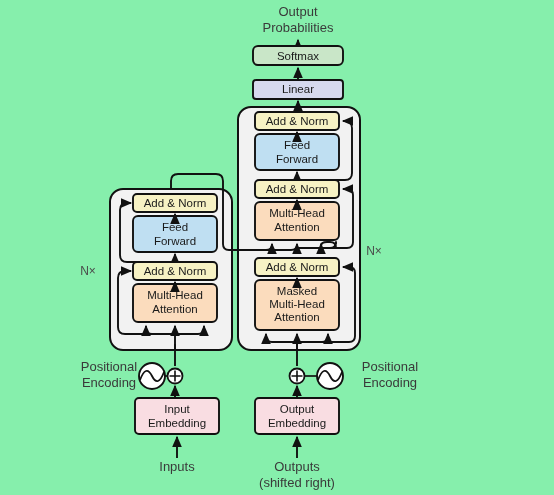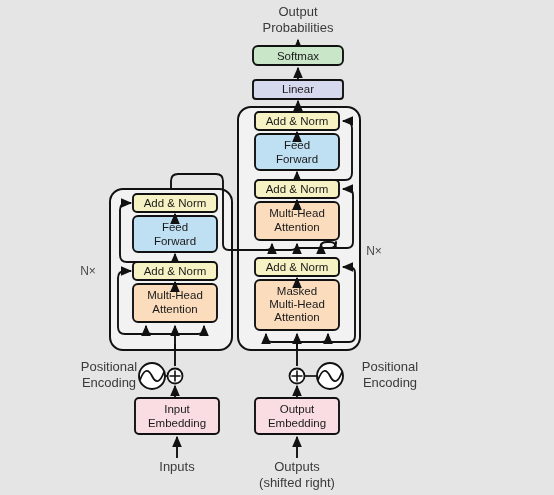--- a/index.html
+++ b/index.html
@@ -10,21 +10,21 @@
   body {
     width: 554px;
     height: 495px;
     overflow: hidden;
     font-family: "Liberation Sans", sans-serif;
   }
   #diagram-root {
     position: relative;
     width: 554px;
     height: 495px;
-    background: #e5e5e5;
+    background: #86efac;
   }
   svg#arch {
     display: block;
     width: 554px;
     height: 495px;
   }
   .box-label {
     font-family: "Liberation Sans", sans-serif;
     font-size: 11.5px;
     fill: #1a1a1a;

